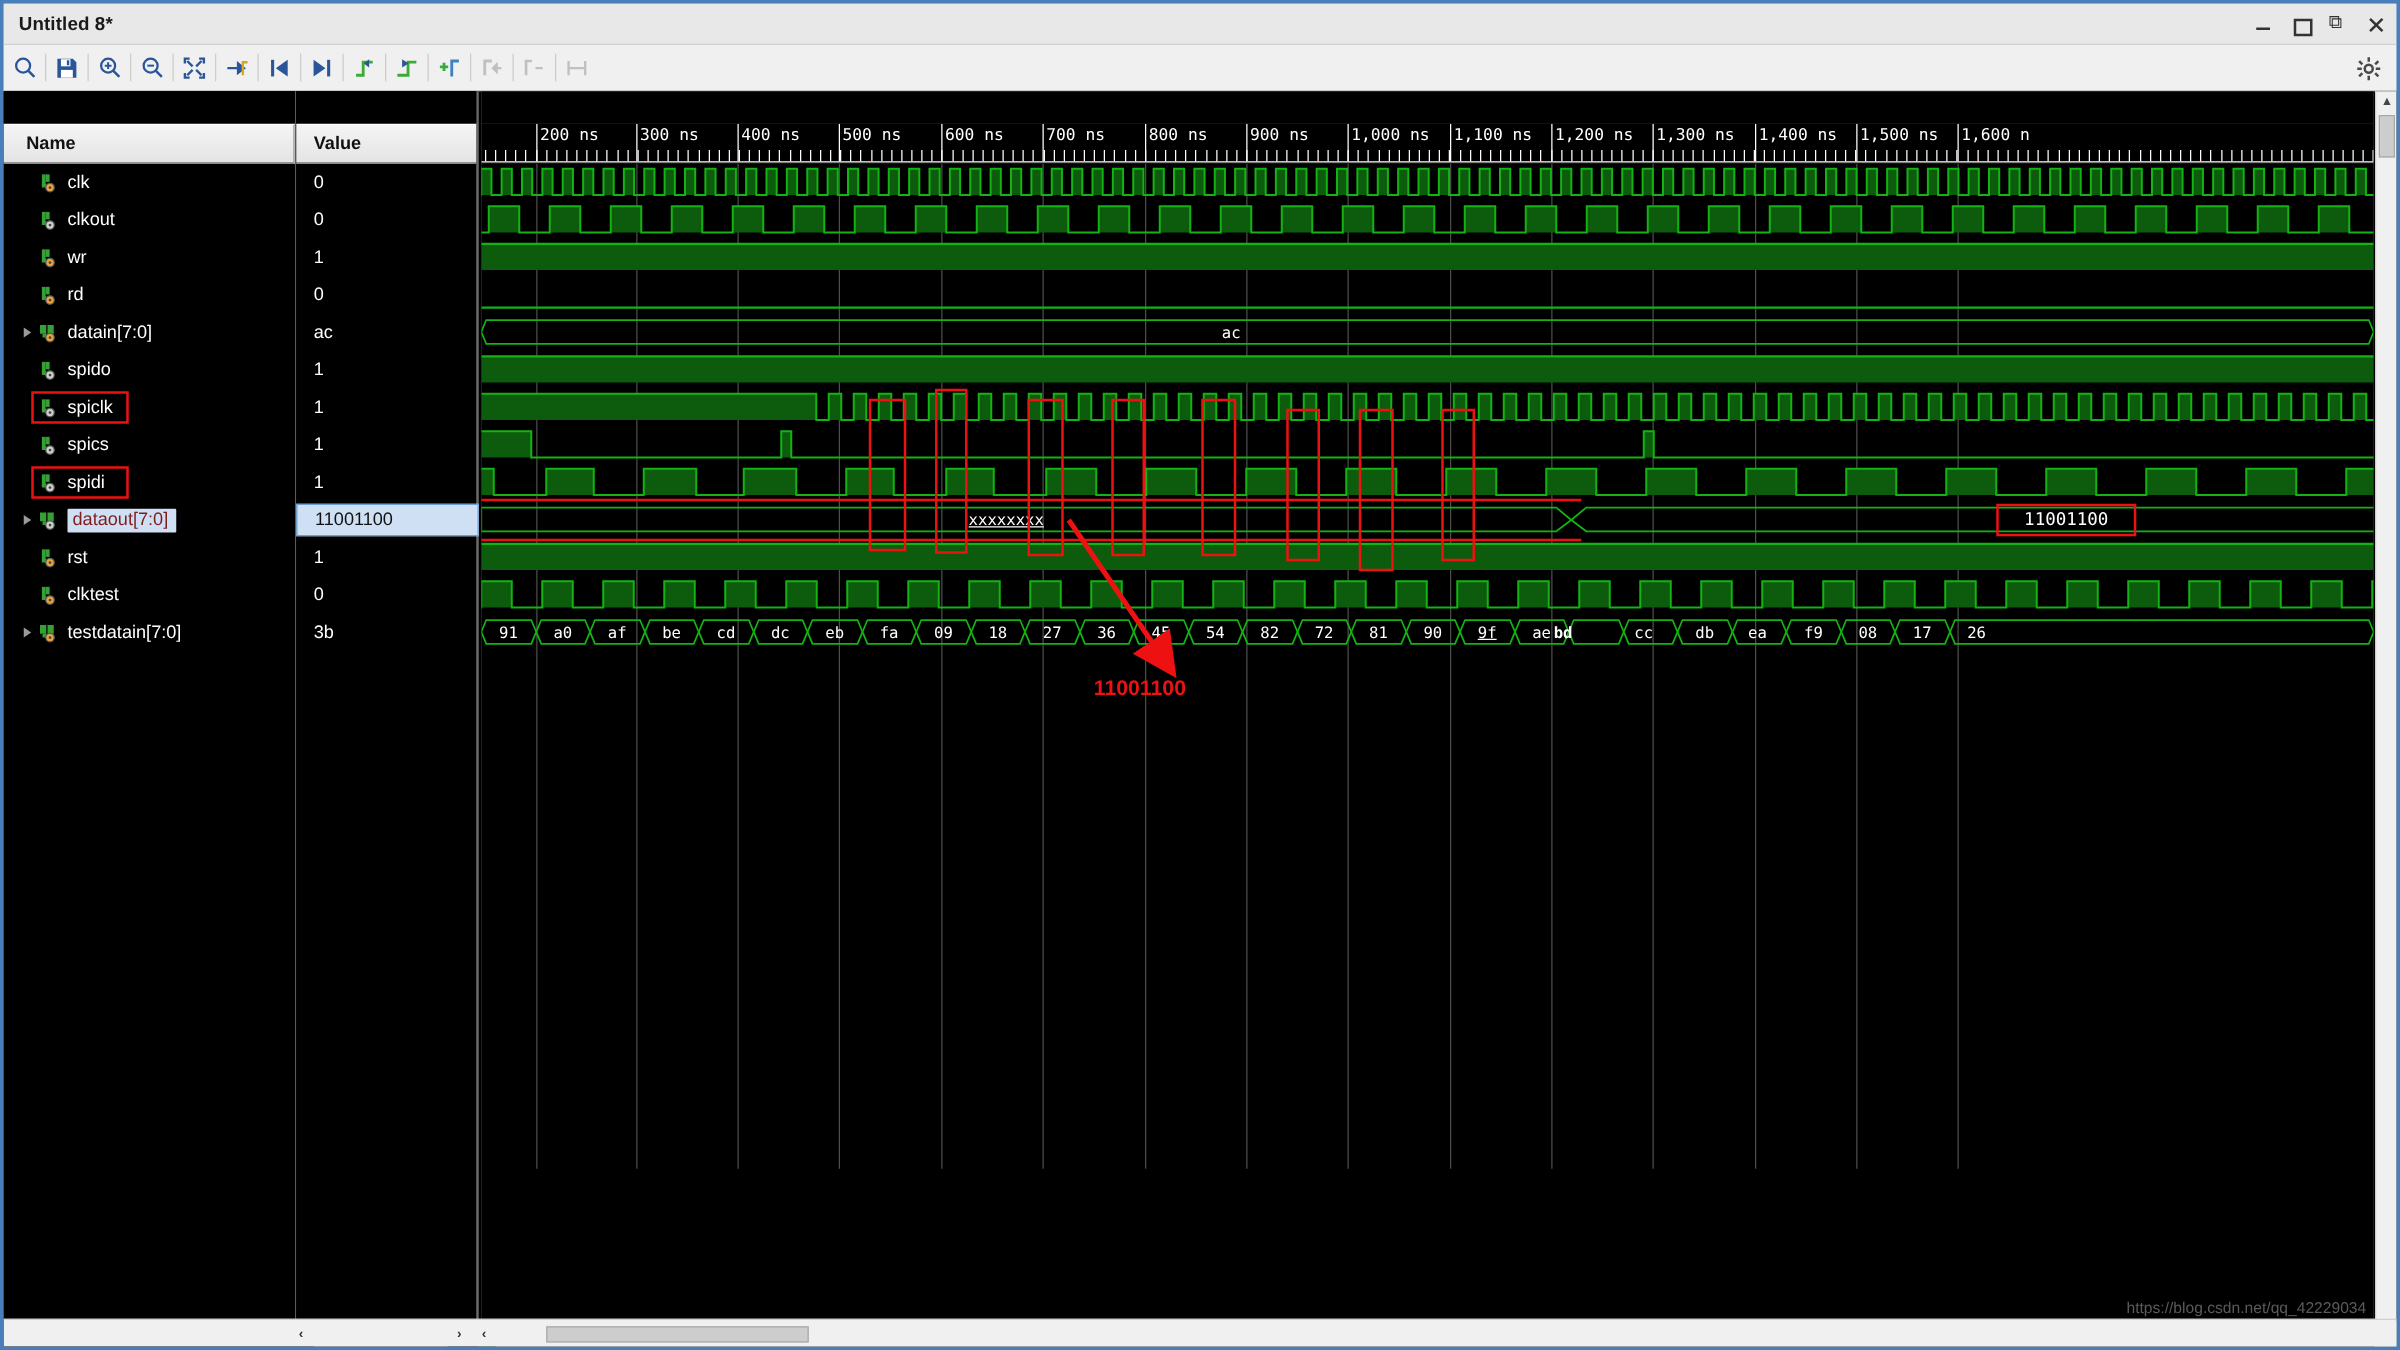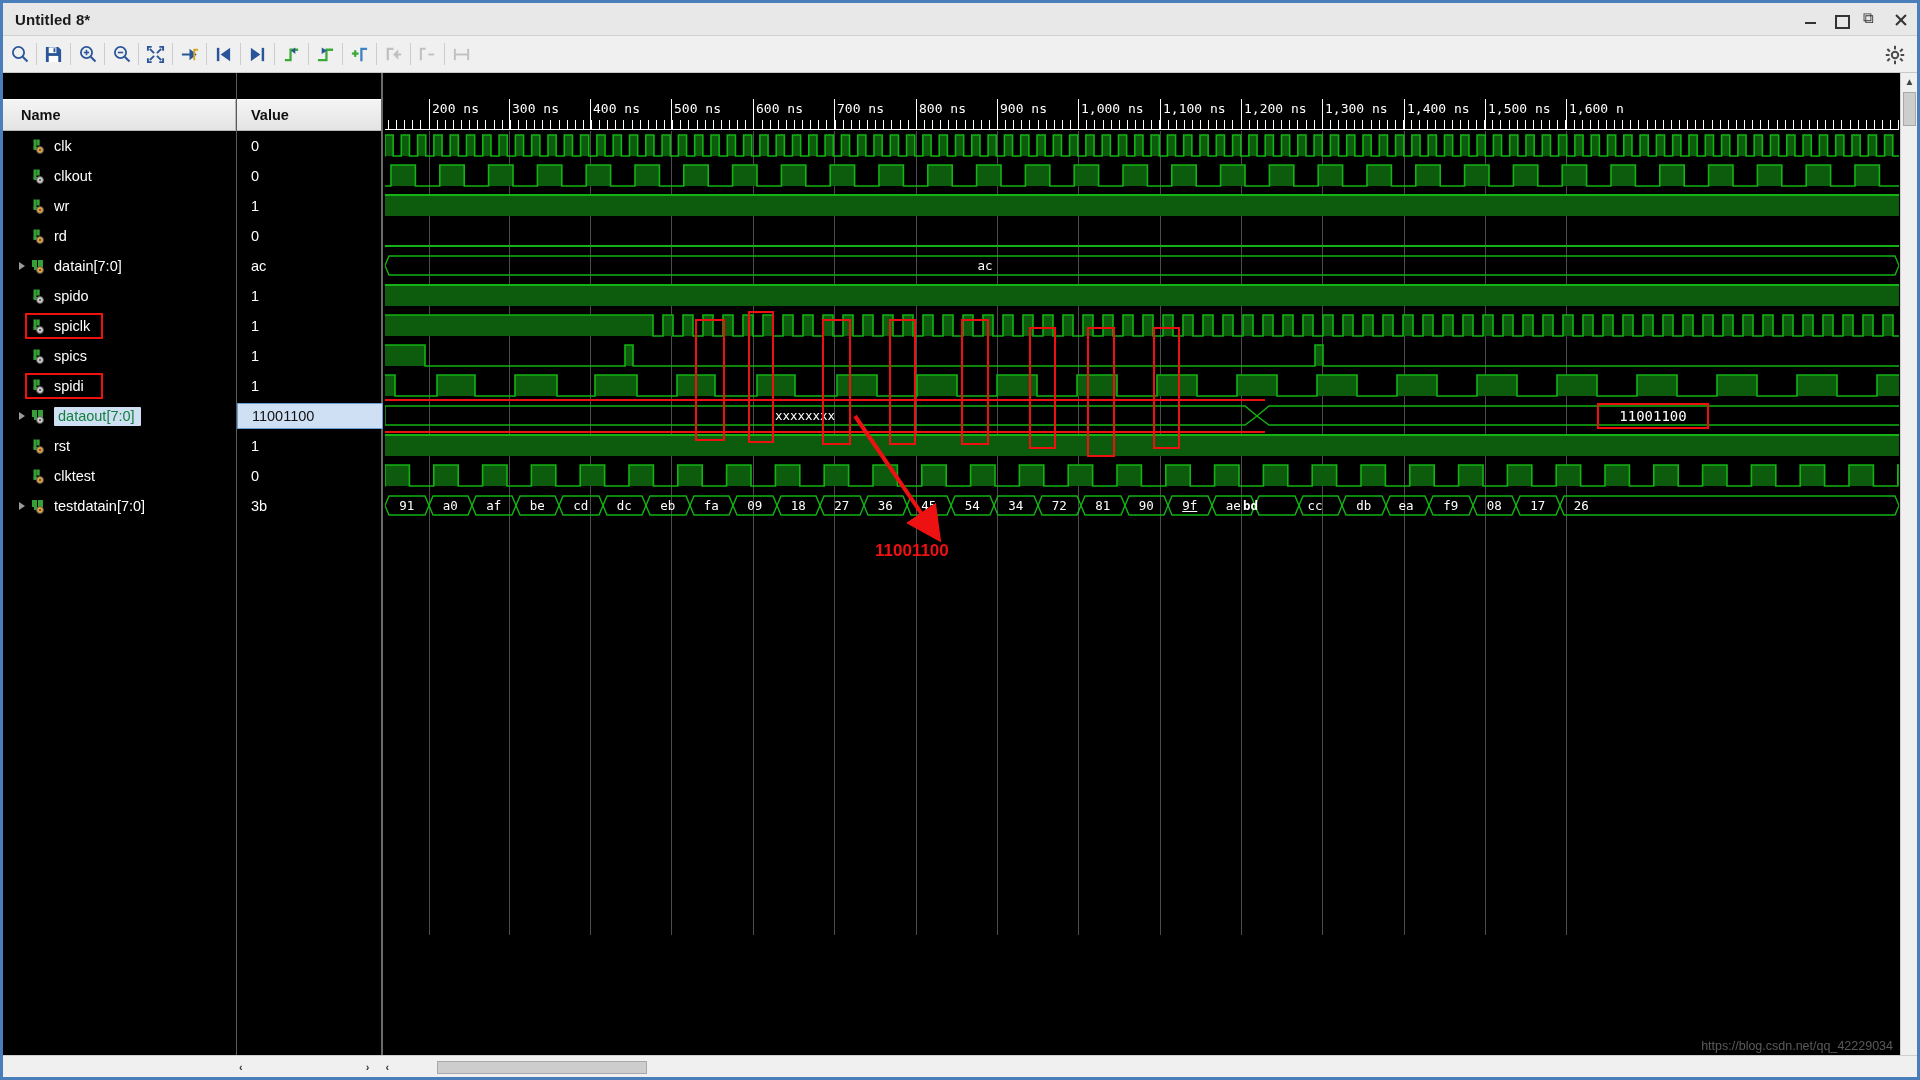--- a/index.html
+++ b/index.html
@@ -132,21 +132,21 @@
   .sig-label {
     font-size: 14.5px; color: #ffffff;
     font-family: "Liberation Sans", sans-serif;
     white-space: nowrap;
   }
   .sig-val {
     font-size: 14.5px; color: #ffffff;
     white-space: nowrap;
   }
   .row-selected .sig-label,
-  .row-selected .sig-val { color: #15803d; }
+  .row-selected .sig-val { color: #7f1d1d; }
   .hl-name {
     background: #cfe0f5;
     padding: 1px 6px 2px 4px;
     border-radius: 1px;
   }
   .hl-val {
     position: absolute; left: 0; top: 2px;
     width: 146px; height: 26px;
     background: #cfe0f5;
     border: 1px solid #6b9ed6;
@@ -1213,39 +1213,39 @@
               <div class="buslabel" style="left:174px; width:43.5px; top:5px;">cd</div>
               <div class="buslabel" style="left:217.5px; width:43.5px; top:5px;">dc</div>
               <div class="buslabel" style="left:261px; width:43.5px; top:5px;">eb</div>
               <div class="buslabel" style="left:304.5px; width:43.5px; top:5px;">fa</div>
               <div class="buslabel" style="left:348px; width:43.5px; top:5px;">09</div>
               <div class="buslabel" style="left:391.5px; width:43.5px; top:5px;">18</div>
               <div class="buslabel" style="left:435px; width:43.5px; top:5px;">27</div>
               <div class="buslabel" style="left:478.5px; width:43.5px; top:5px;">36</div>
               <div class="buslabel" style="left:522px; width:43.5px; top:5px;">45</div>
               <div class="buslabel" style="left:565.5px; width:43.5px; top:5px;">54</div>
-              <div class="buslabel" style="left:609px; width:43.5px; top:5px;">34</div>
+              <div class="buslabel" style="left:609px; width:43.5px; top:5px;">82</div>
               <div class="buslabel" style="left:652.5px; width:43.5px; top:5px;">72</div>
               <div class="buslabel" style="left:696px; width:43.5px; top:5px;">81</div>
               <div class="buslabel" style="left:739.5px; width:43.5px; top:5px;">90</div>
               <div class="buslabel" style="left:783px; width:43.5px; top:5px;text-decoration:underline;">9f</div>
               <div class="buslabel" style="left:826.5px; width:43.5px; top:5px;">ae</div>
               <div class="buslabel" style="left:850px; width:31px; top:5px;font-weight:bold;">bd</div>
               <div class="buslabel" style="left:913.5px; width:33px; top:5px;">cc</div>
               <div class="buslabel" style="left:957px; width:43.5px; top:5px;">db</div>
               <div class="buslabel" style="left:1000.5px; width:41px; top:5px;">ea</div>
               <div class="buslabel" style="left:1044px; width:43.5px; top:5px;">f9</div>
               <div class="buslabel" style="left:1087.5px; width:43.5px; top:5px;">08</div>
               <div class="buslabel" style="left:1131px; width:43.5px; top:5px;">17</div>
               <div class="buslabel" style="left:1174.5px; width:43.5px; top:5px;">26</div>
             </div>
           </div>
         <div class="anno" id="anno">
             <div class="buslabel" style="left:560px; top:125px; width:80px;">ac</div>
-            <div class="buslabel" style="left:360px; top:275px; width:120px;">xxxxxxxx</div>
+            <div class="buslabel" style="left:360px; top:275px; width:120px;text-decoration:underline;">xxxxxxxx</div>
             <div class="anno-box" style="left:310px; top:188px; width:30px; height:122px;"></div>
             <div class="anno-box" style="left:363px; top:180px; width:26px; height:132px;"></div>
             <div class="anno-box" style="left:437px; top:188px; width:29px; height:126px;"></div>
             <div class="anno-box" style="left:504px; top:188px; width:27px; height:126px;"></div>
             <div class="anno-box" style="left:576px; top:188px; width:28px; height:126px;"></div>
             <div class="anno-box" style="left:644px; top:196px; width:27px; height:122px;"></div>
             <div class="anno-box" style="left:702px; top:196px; width:28px; height:130px;"></div>
             <div class="anno-box" style="left:768px; top:196px; width:27px; height:122px;"></div>
             <div class="anno-box" style="left:0px; top:268px; width:880px; height:34px; border-left:none; border-right:none;"></div>
             <div class="anno-label-box" style="left:1212px; top:272px; width:112px; height:26px;">11001100</div>

